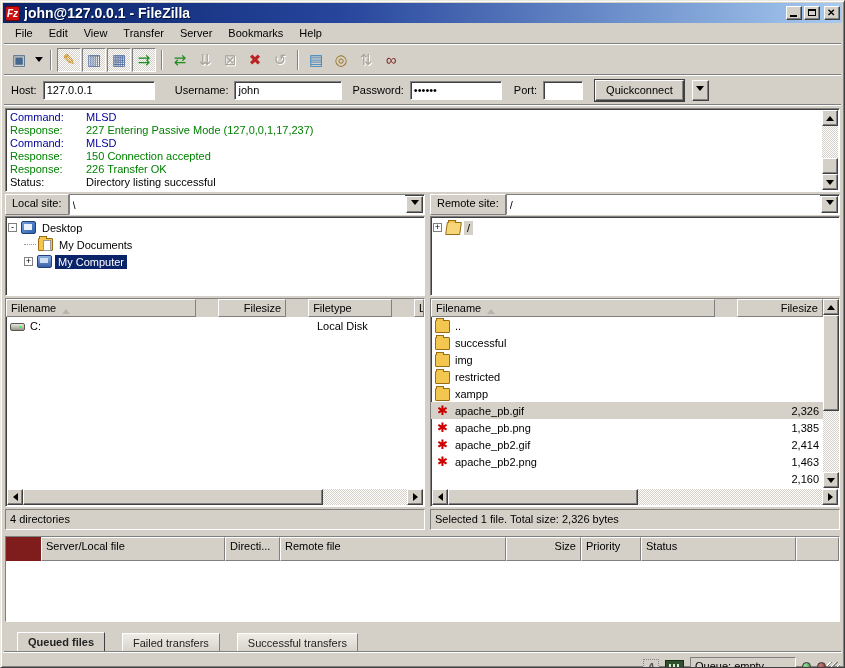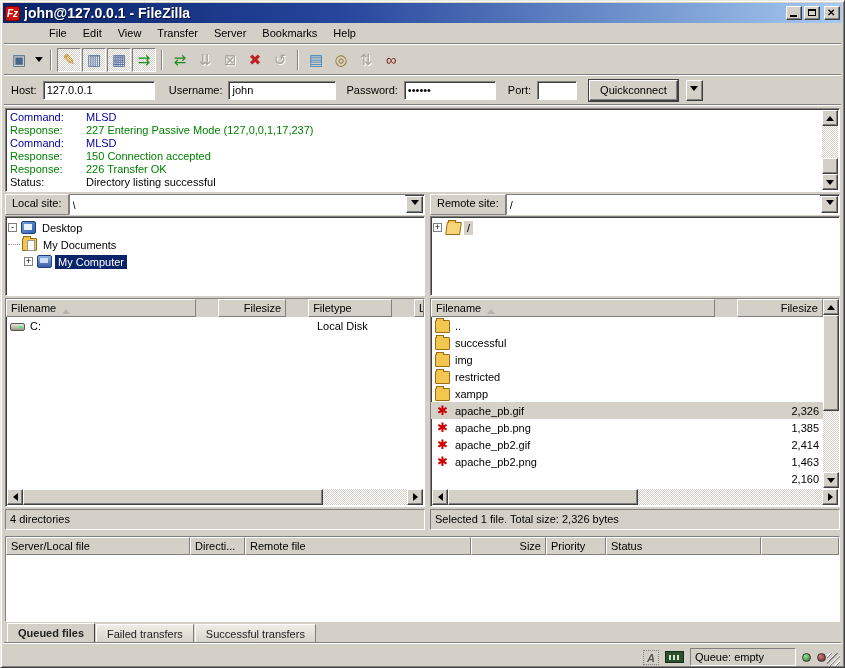--- a/index.html
+++ b/index.html
@@ -19,21 +19,21 @@
   .title { color:#fff; font-weight:bold; font-size:14px; flex:1;
     text-shadow:1px 1px 0 #00103a; white-space:nowrap; overflow:hidden; }
   .winbtns { display:flex; gap:2px; }
   .winbtn { width:16px; height:14px; background:#d4d0c8; position:relative;
     border:1px solid; border-color:#fff #404040 #404040 #fff; box-shadow:inset -1px -1px 0 #808080; }
   .winbtn.close { margin-left:2px; }
   .glyph-min { position:absolute; left:3px; bottom:2px; width:7px; height:2px; background:#000; }
   .glyph-max { position:absolute; left:3px; top:2px; width:8px; height:7px; border:1px solid #000; border-top-width:2px; }
   .glyph-x { position:absolute; left:2px; top:0; font-size:10px; font-weight:bold; line-height:12px; color:#000; }
   
-  .menubar { height:20px; display:flex; align-items:center; padding-left:4px;margin-left:34px; }
+  .menubar { height:20px; display:flex; align-items:center; padding-left:4px; }
   .menu-item { padding:2px 8px; cursor:default; }
   .groove { height:2px; border-top:1px solid #808080; border-bottom:1px solid #fff; margin:0 1px; }
   
   .toolbar { height:29px; display:flex; align-items:center; padding-left:4px; gap:1px; }
   .tb-sep { width:2px; height:20px; border-left:1px solid #808080; border-right:1px solid #fff; margin:0 4px; }
   .tbtn { width:24px; height:24px; display:flex; align-items:center; justify-content:center;
     border:1px solid transparent; }
   .tbtn.pressed { border-color:#808080 #fff #fff #808080;
     background:repeating-conic-gradient(#ffffff 0% 25%, #d4d0c8 0% 50%) 0 0/2px 2px; }
   .tbtn.drop { width:13px; }
@@ -132,24 +132,24 @@
   .list-hsb { flex:none; margin:1px; }
   .status-line { height:21px; background:#d4d0c8; border:1px solid; border-color:#808080 #fff #fff #808080;
     margin-top:2px; padding:3px 4px 0; }
   
   .rlist-vsb { position:absolute; top:0; right:0; width:16px; bottom:18px; display:flex; flex-direction:column; }
   .rlist-vsb .sb-btn { height:16px; }
   
   .queuebox { margin:4px 2px 0; height:86px; background:#fff; border:1px solid;
     border-color:#808080 #fff #fff #808080; box-shadow:inset 1px 1px 0 #404040;
     display:flex; flex-direction:column; }
-  .q-head { display:flex; height:18px; flex:none; background:#bef264; }
+  .q-head { display:flex; height:24px; flex:none; background:#7f1d1d;padding-left:35px; }
   .q-body { flex:1; background:#fff; }
   
-  .tabsrow { height:21px; display:flex; align-items:flex-end; padding-left:4px; gap:1px; }
+  .tabsrow { height:30px; display:flex; align-items:flex-end; padding-left:14px; gap:17px; }
   .tab { padding:3px 10px 2px; border:1px solid; border-color:#fff #808080 #808080 #fff;
     background:linear-gradient(#efece6,#d8d4cc); color:#222; }
   .tab.active { font-weight:bold; background:#d4d0c8; border-color:#fff #404040 #d4d0c8 #fff;
     padding-bottom:4px; position:relative; top:1px; }
   
   .statusbar { height:25px; border-top:1px solid #fff; box-shadow:0 -2px 0 -1px #808080;
     display:flex; align-items:center; justify-content:flex-end; gap:6px; padding:2px 16px 0 4px; position:relative; }
   .st-ascii { width:16px; height:15px; border:1px dotted #808080; color:#555; font-style:italic;
     font-weight:bold; text-align:center; line-height:14px; font-size:11px; background:#d4d0c8; }
   .st-speed { width:19px; height:12px; background:#2f4f2f; border:1px solid #143014; position:relative; }
@@ -243,21 +243,21 @@
       </span>
     <span class="tbtn">
         <span class="tglyph c-bin">∞</span>
       </span>
   </div>
   <div class="groove"></div>
 
   <div class="quickbar">
     <span>Host:</span>
     <input class="field" style="width: 112px;" value="127.0.0.1">
-    <span style="margin-left:8px">Username:</span>
+    <span style="margin-left:14px">Username:</span>
     <input class="field" style="width: 108px;" value="john">
     <span style="margin-left:4px">Password:</span>
     <input class="field" style="width: 92px;" value="••••••">
     <span style="margin-left:6px">Port:</span>
     <input class="field" style="width: 40px;" value="">
     <button class="qc-btn">Quickconnect</button>
     <span class="qc-drop">
         <span class="tri-down" style="margin-top:0"></span>
       </span>
   </div>
@@ -293,21 +293,21 @@
               <span class="tri-down" style="margin-top:0"></span>
             </span>
         </span>
       </div>
       <div class="treebox">
         <div class="trow">
           <span class="exp">-</span>
           <span class="ti ti-desktop"></span>
           <span class="tlabel">Desktop</span>
         </div>
-        <div class="trow" style="">
+        <div class="trow" style="padding-left:16px">
           <span class="conn"></span>
           <span class="ti ti-docs"></span>
           <span class="tlabel">My Documents</span>
         </div>
         <div class="trow" style="padding-left:16px">
           <span class="exp">+</span>
           <span class="ti ti-computer"></span>
           <span class="tlabel sel-active">My Computer</span>
         </div>
       </div>

